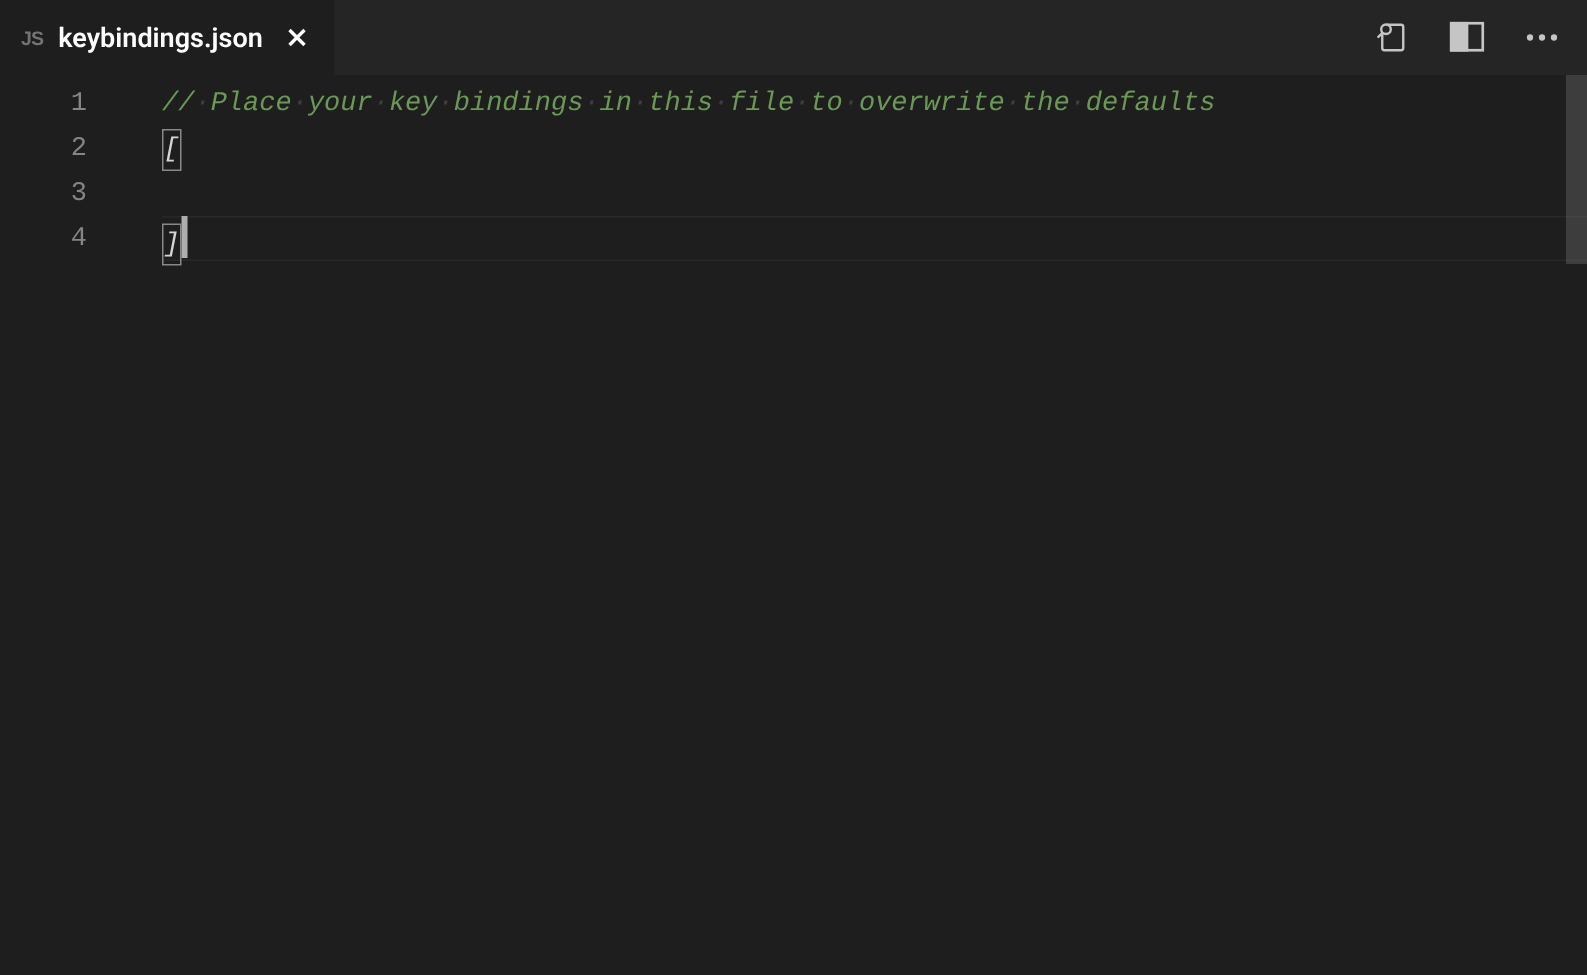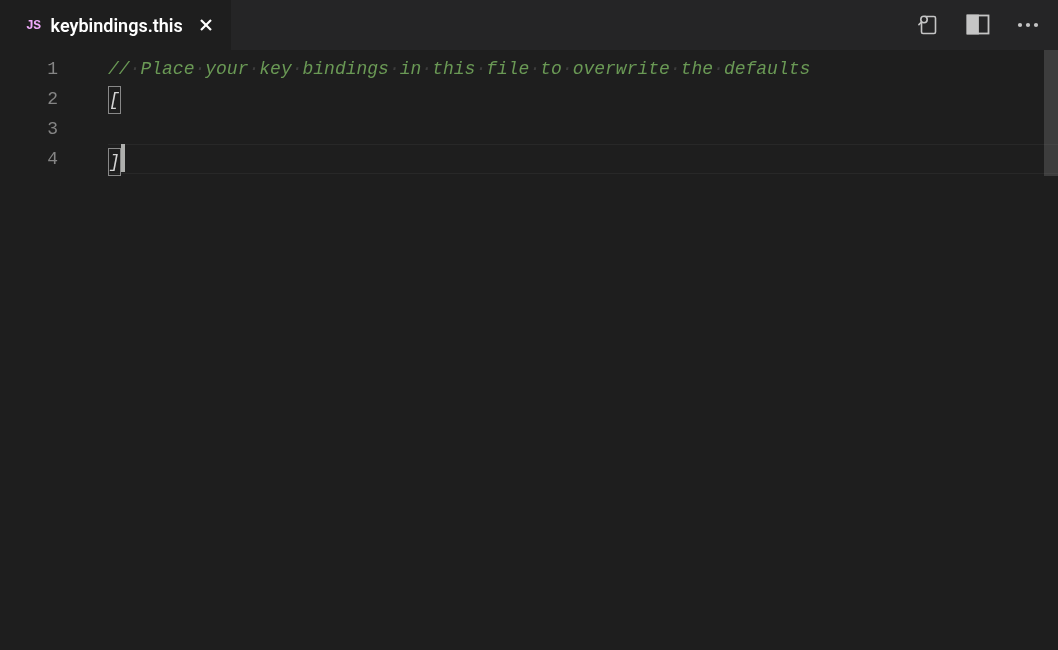--- a/index.html
+++ b/index.html
@@ -26,26 +26,25 @@
     gap: 10px;
     height: 100%;
     padding: 0 16px 0 14px;
     background: #1e1e1e;
     font-size: 18px;
     font-weight: 600;
     color: #ffffff;
     cursor: pointer;
   }
   .tab .js-badge {
-    font-family: Liberation Mono, monospace;
+    font-family: Liberation Sans, sans-serif;
     font-size: 13px;
     font-weight: 800;
-    color: #f0abfc;
+    color: #737373;
     letter-spacing: -0.5px;
-    margin-left: 12px;
   }
   .tab .close {
     display: flex;
     align-items: center;
     justify-content: center;
     width: 18px;
     height: 18px;
     margin-left: 4px;
     cursor: pointer;
   }
@@ -141,21 +140,21 @@
     border-radius: 0;
   }
 </style>
 </head>
 <body>
 
 <div class="tabbar">
 
   <div class="tab">
     <span class="js-badge">JS</span>
-    <span>keybindings.this</span>
+    <span>keybindings.json</span>
     <span class="close">
       <svg width="14" height="14" viewBox="0 0 14 14">
         <line x1="2" y1="2" x2="12" y2="12" stroke="#ffffff" stroke-width="2.2"></line>
         <line x1="12" y1="2" x2="2" y2="12" stroke="#ffffff" stroke-width="2.2"></line>
       </svg>
     </span>
   </div>
 
   <div class="spacer"></div>
 

